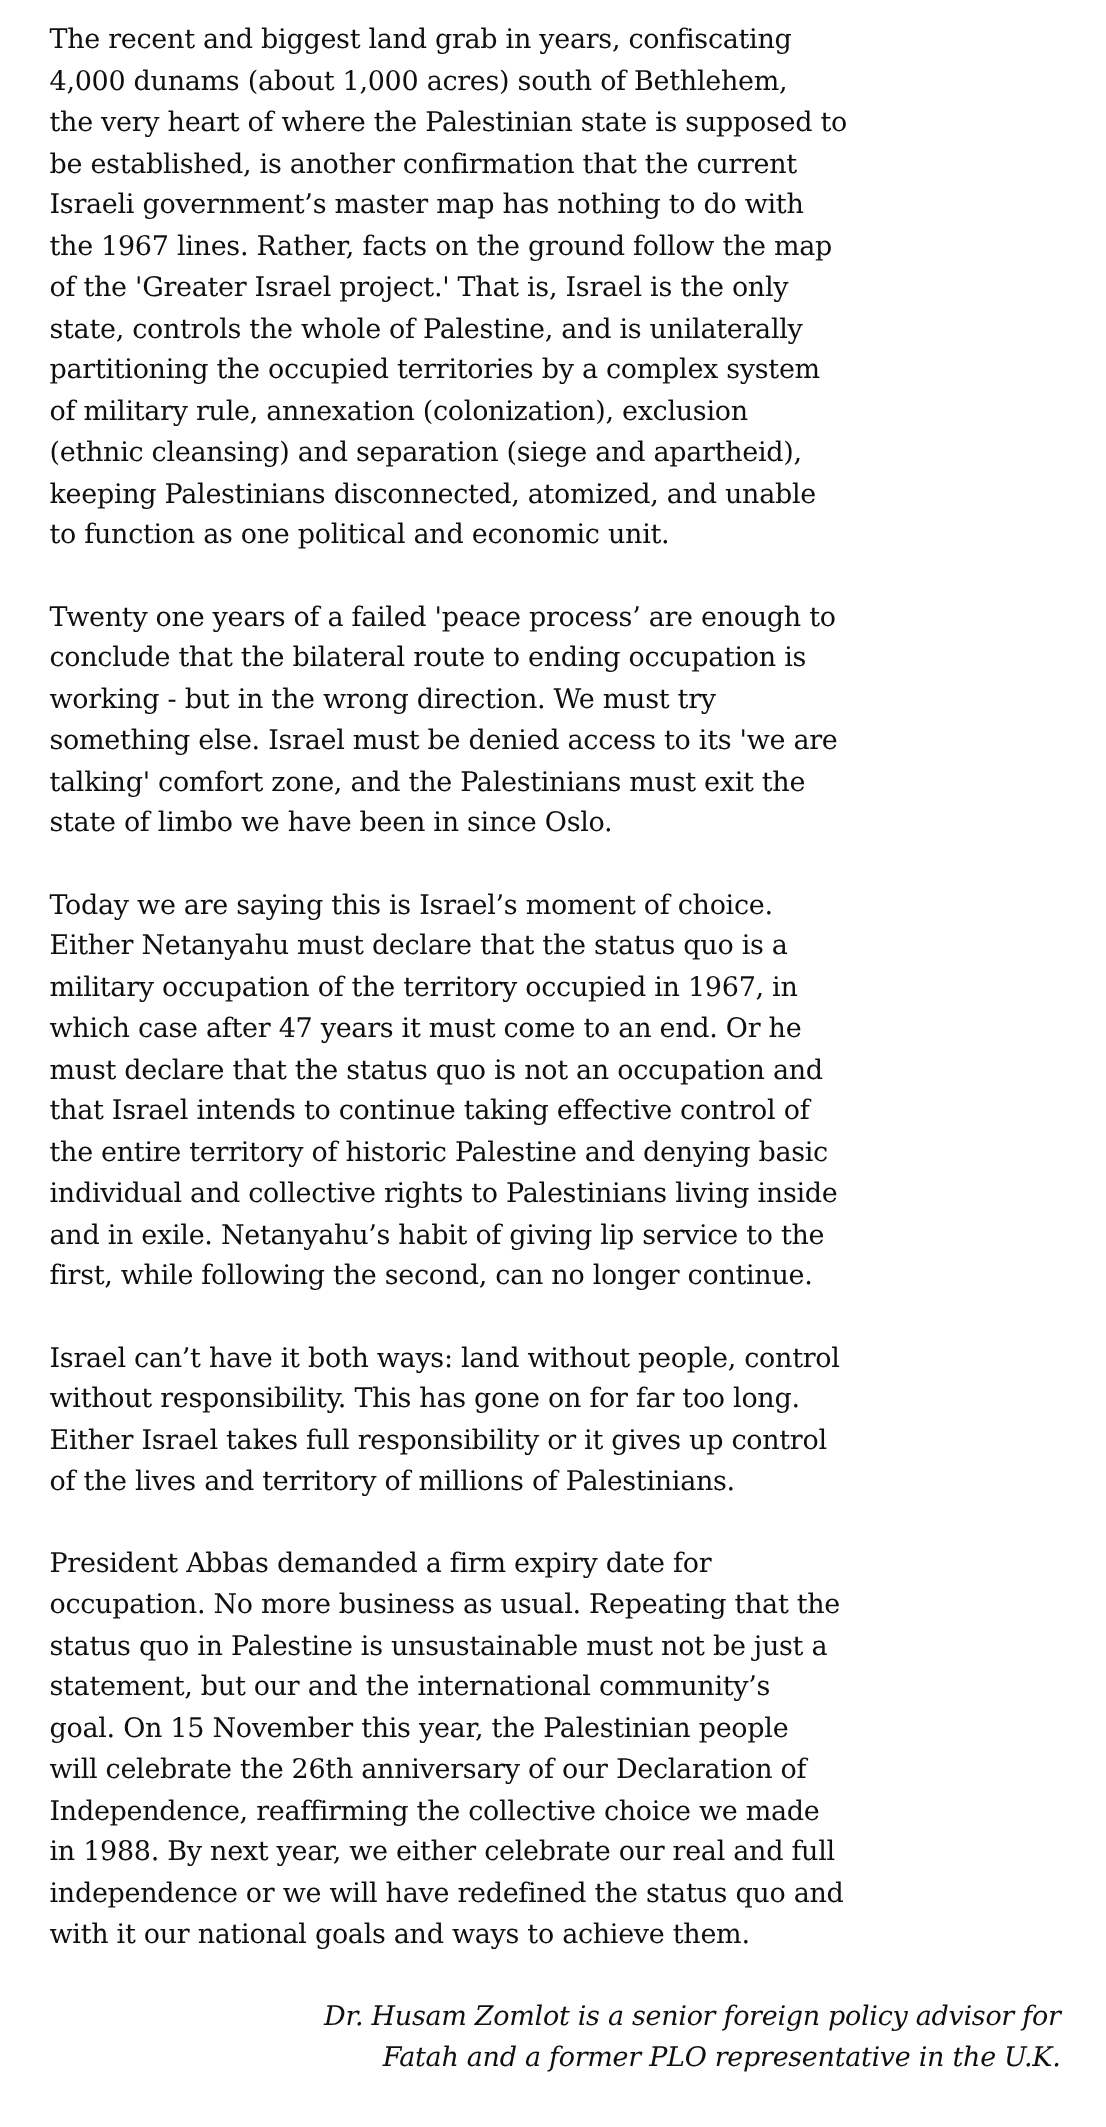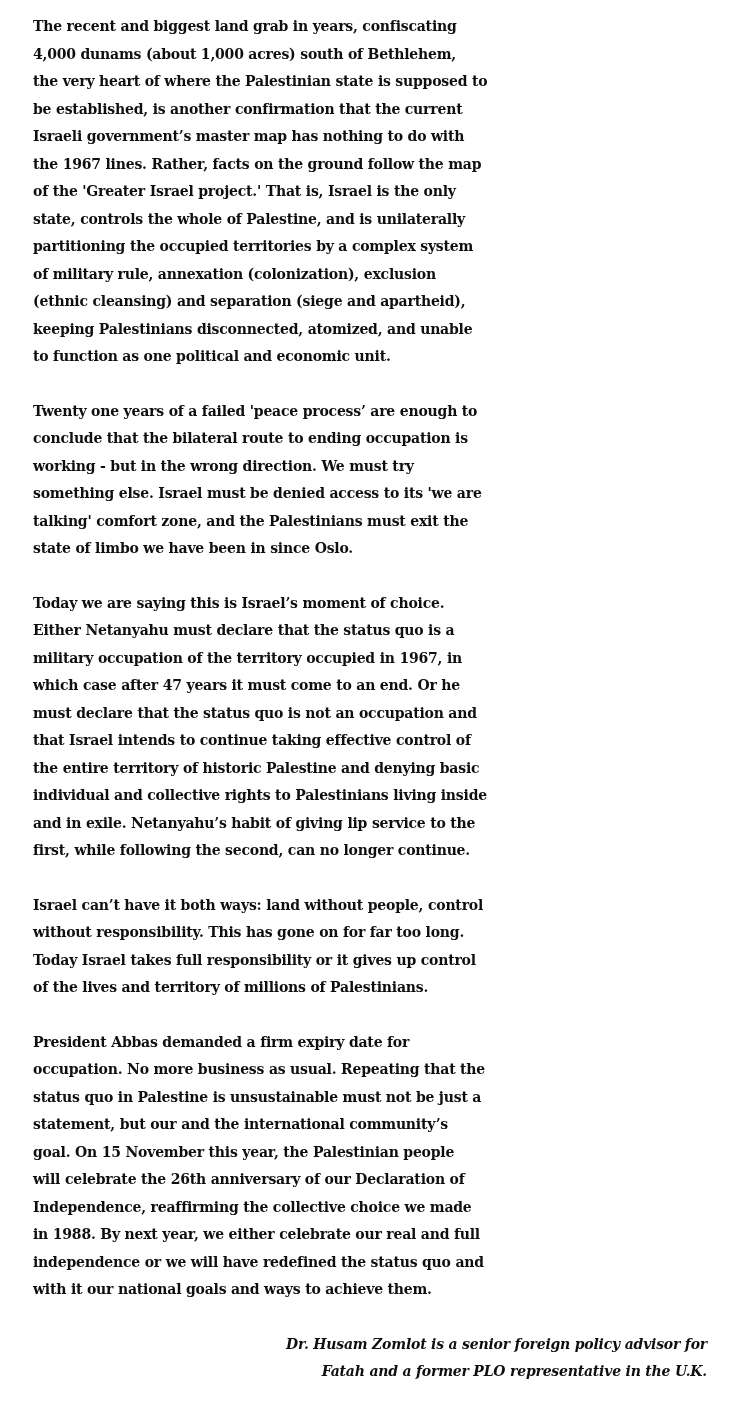--- a/index.html
+++ b/index.html
@@ -11,25 +11,25 @@
     width: 737px;
     min-height: 1418px;
     box-sizing: border-box;
     font-family: "DejaVu Serif", serif;
   }
   .article {
     padding: 13px 30px 20px 33px;
   }
   .para {
     margin: 0 0 27px 0;
-    font-size: 14px;
+    font-size: 18px;
     line-height: 27.5px;
     color: #0f0f0f;
     white-space: pre-line;
-    font-weight: 700;
+    font-weight: 400;
     letter-spacing: -0.2px;
   }
   .para:last-child {
     margin-bottom: 0;
     text-align: right;
   }
   .para.italic {
     font-style: italic;
   }
 </style>
@@ -61,21 +61,21 @@
 military occupation of the territory occupied in 1967, in
 which case after 47 years it must come to an end. Or he
 must declare that the status quo is not an occupation and
 that Israel intends to continue taking effective control of
 the entire territory of historic Palestine and denying basic
 individual and collective rights to Palestinians living inside
 and in exile. Netanyahu’s habit of giving lip service to the
 first, while following the second, can no longer continue.</p>
   <p class="para">Israel can’t have it both ways: land without people, control
 without responsibility. This has gone on for far too long.
-Today Israel takes full responsibility or it gives up control
+Either Israel takes full responsibility or it gives up control
 of the lives and territory of millions of Palestinians.</p>
   <p class="para">President Abbas demanded a firm expiry date for
 occupation. No more business as usual. Repeating that the
 status quo in Palestine is unsustainable must not be just a
 statement, but our and the international community’s
 goal. On 15 November this year, the Palestinian people
 will celebrate the 26th anniversary of our Declaration of
 Independence, reaffirming the collective choice we made
 in 1988. By next year, we either celebrate our real and full
 independence or we will have redefined the status quo and

